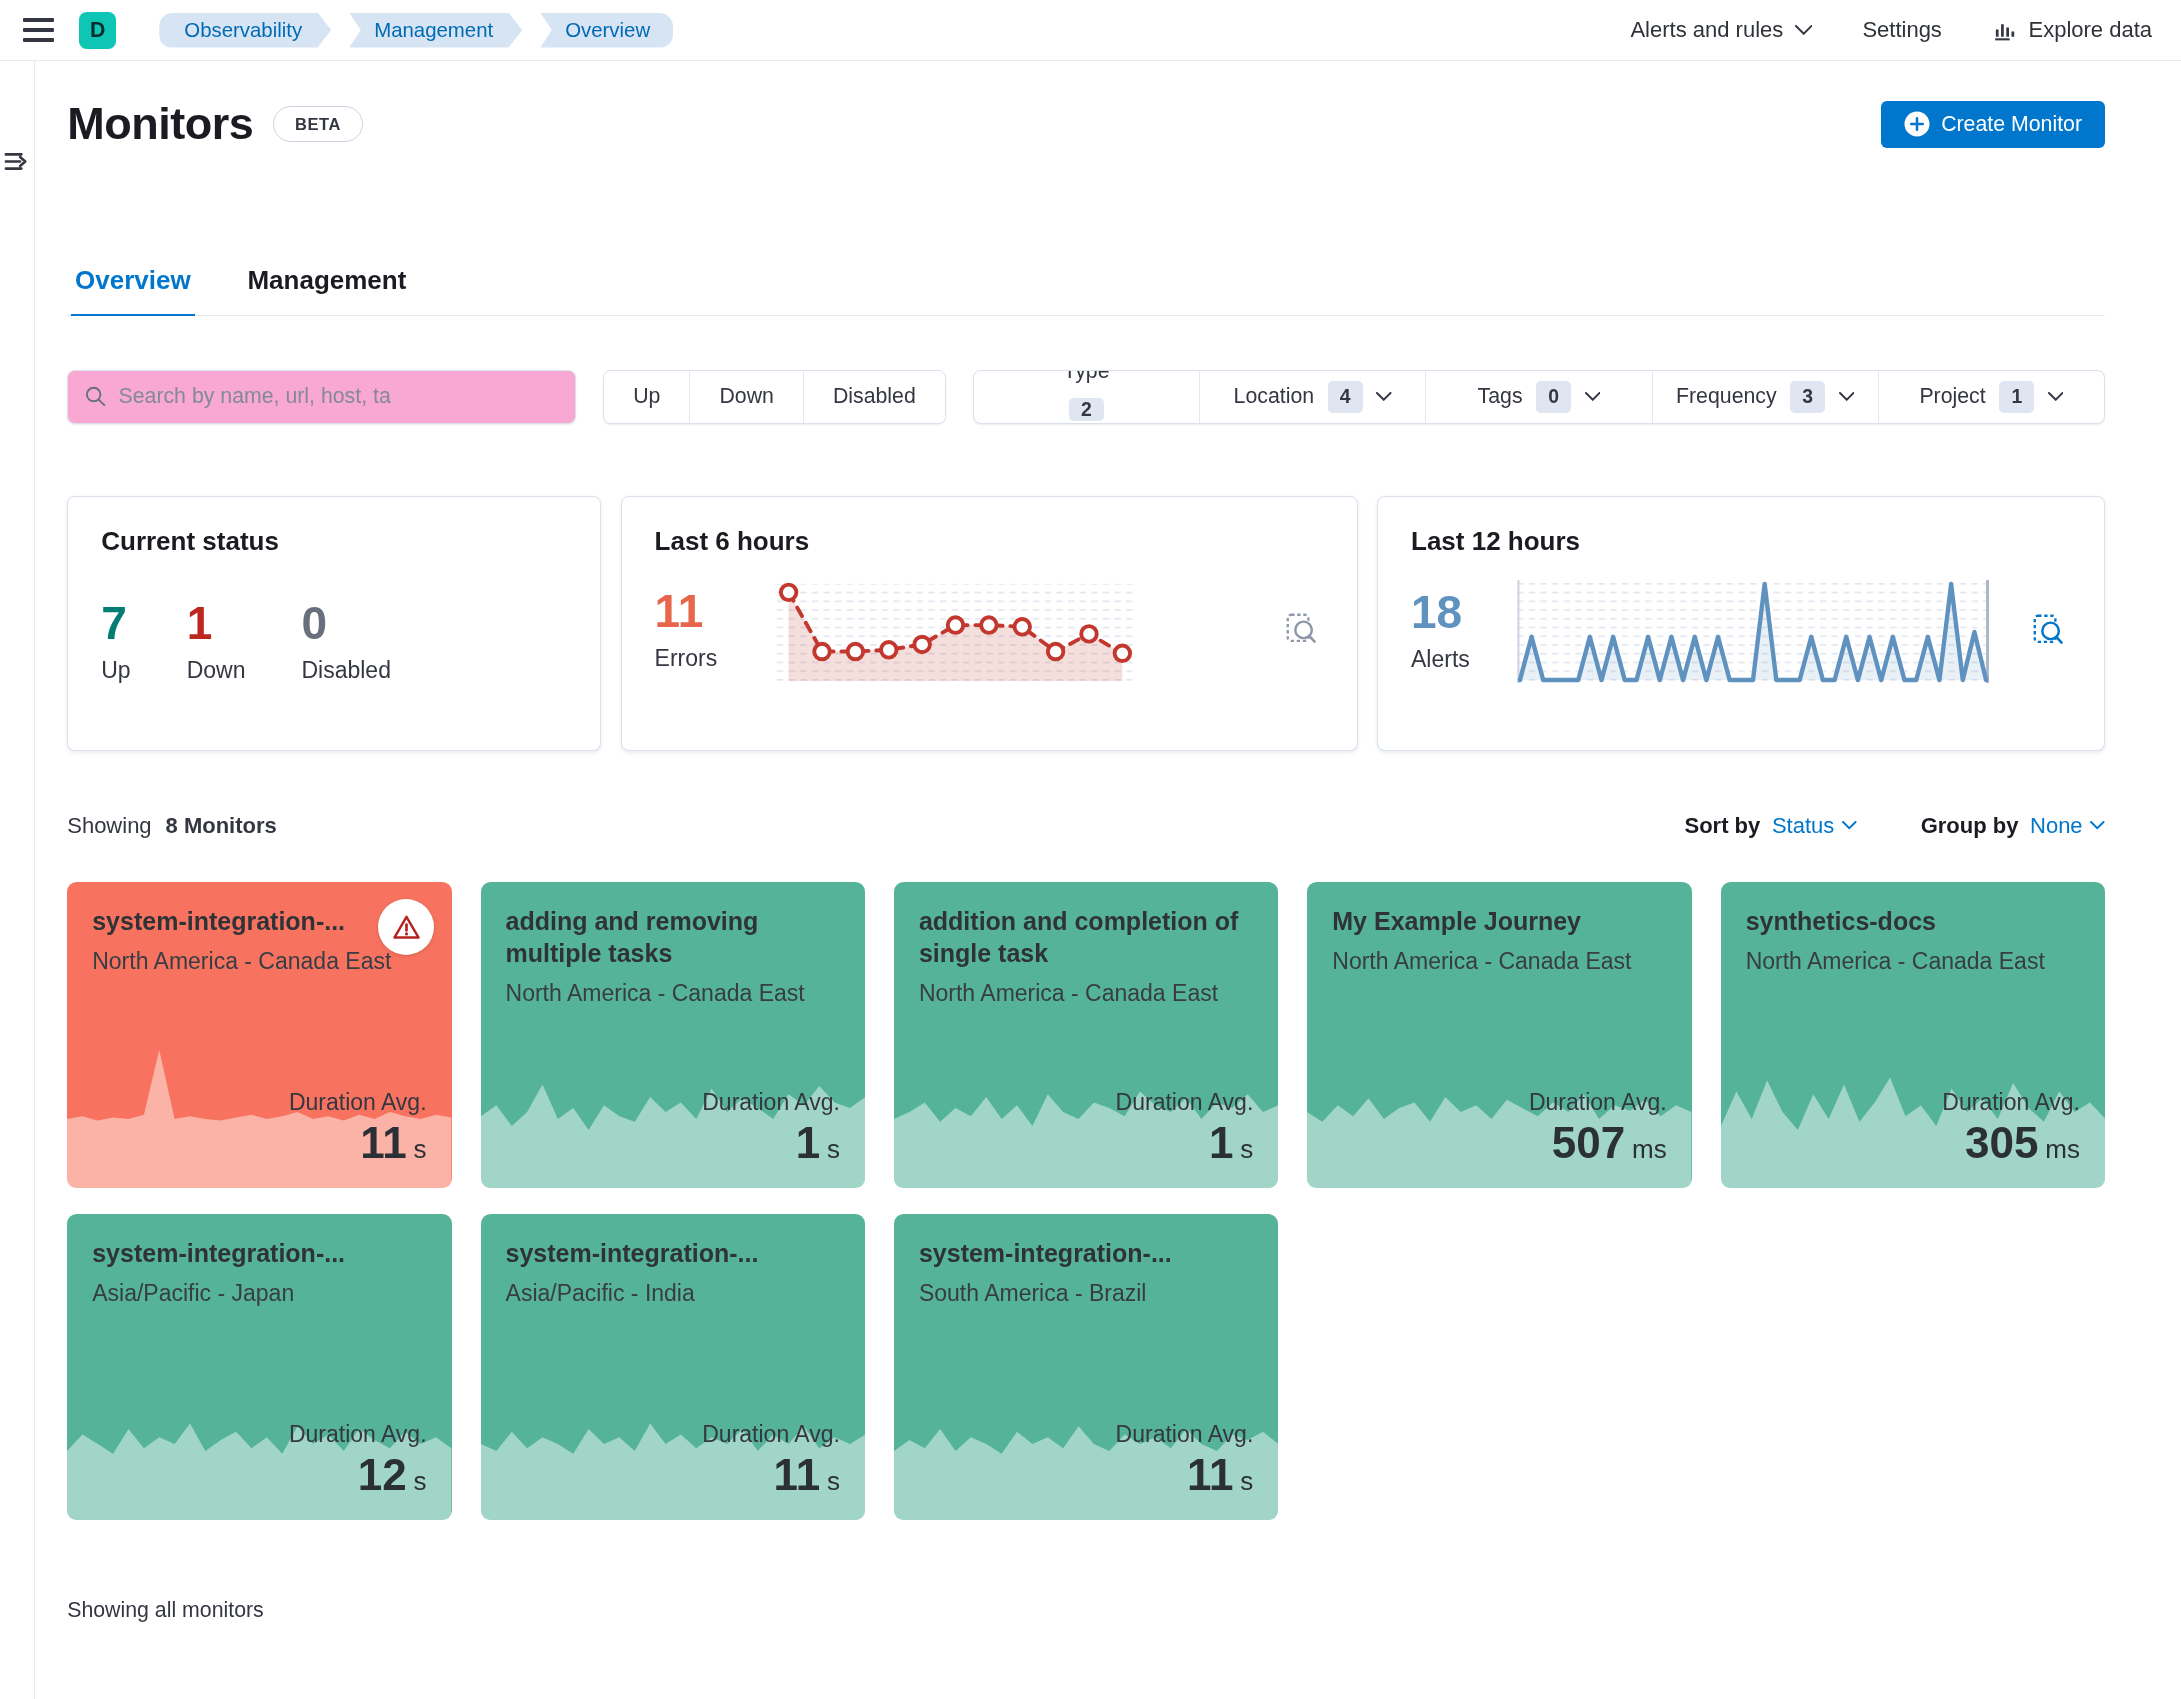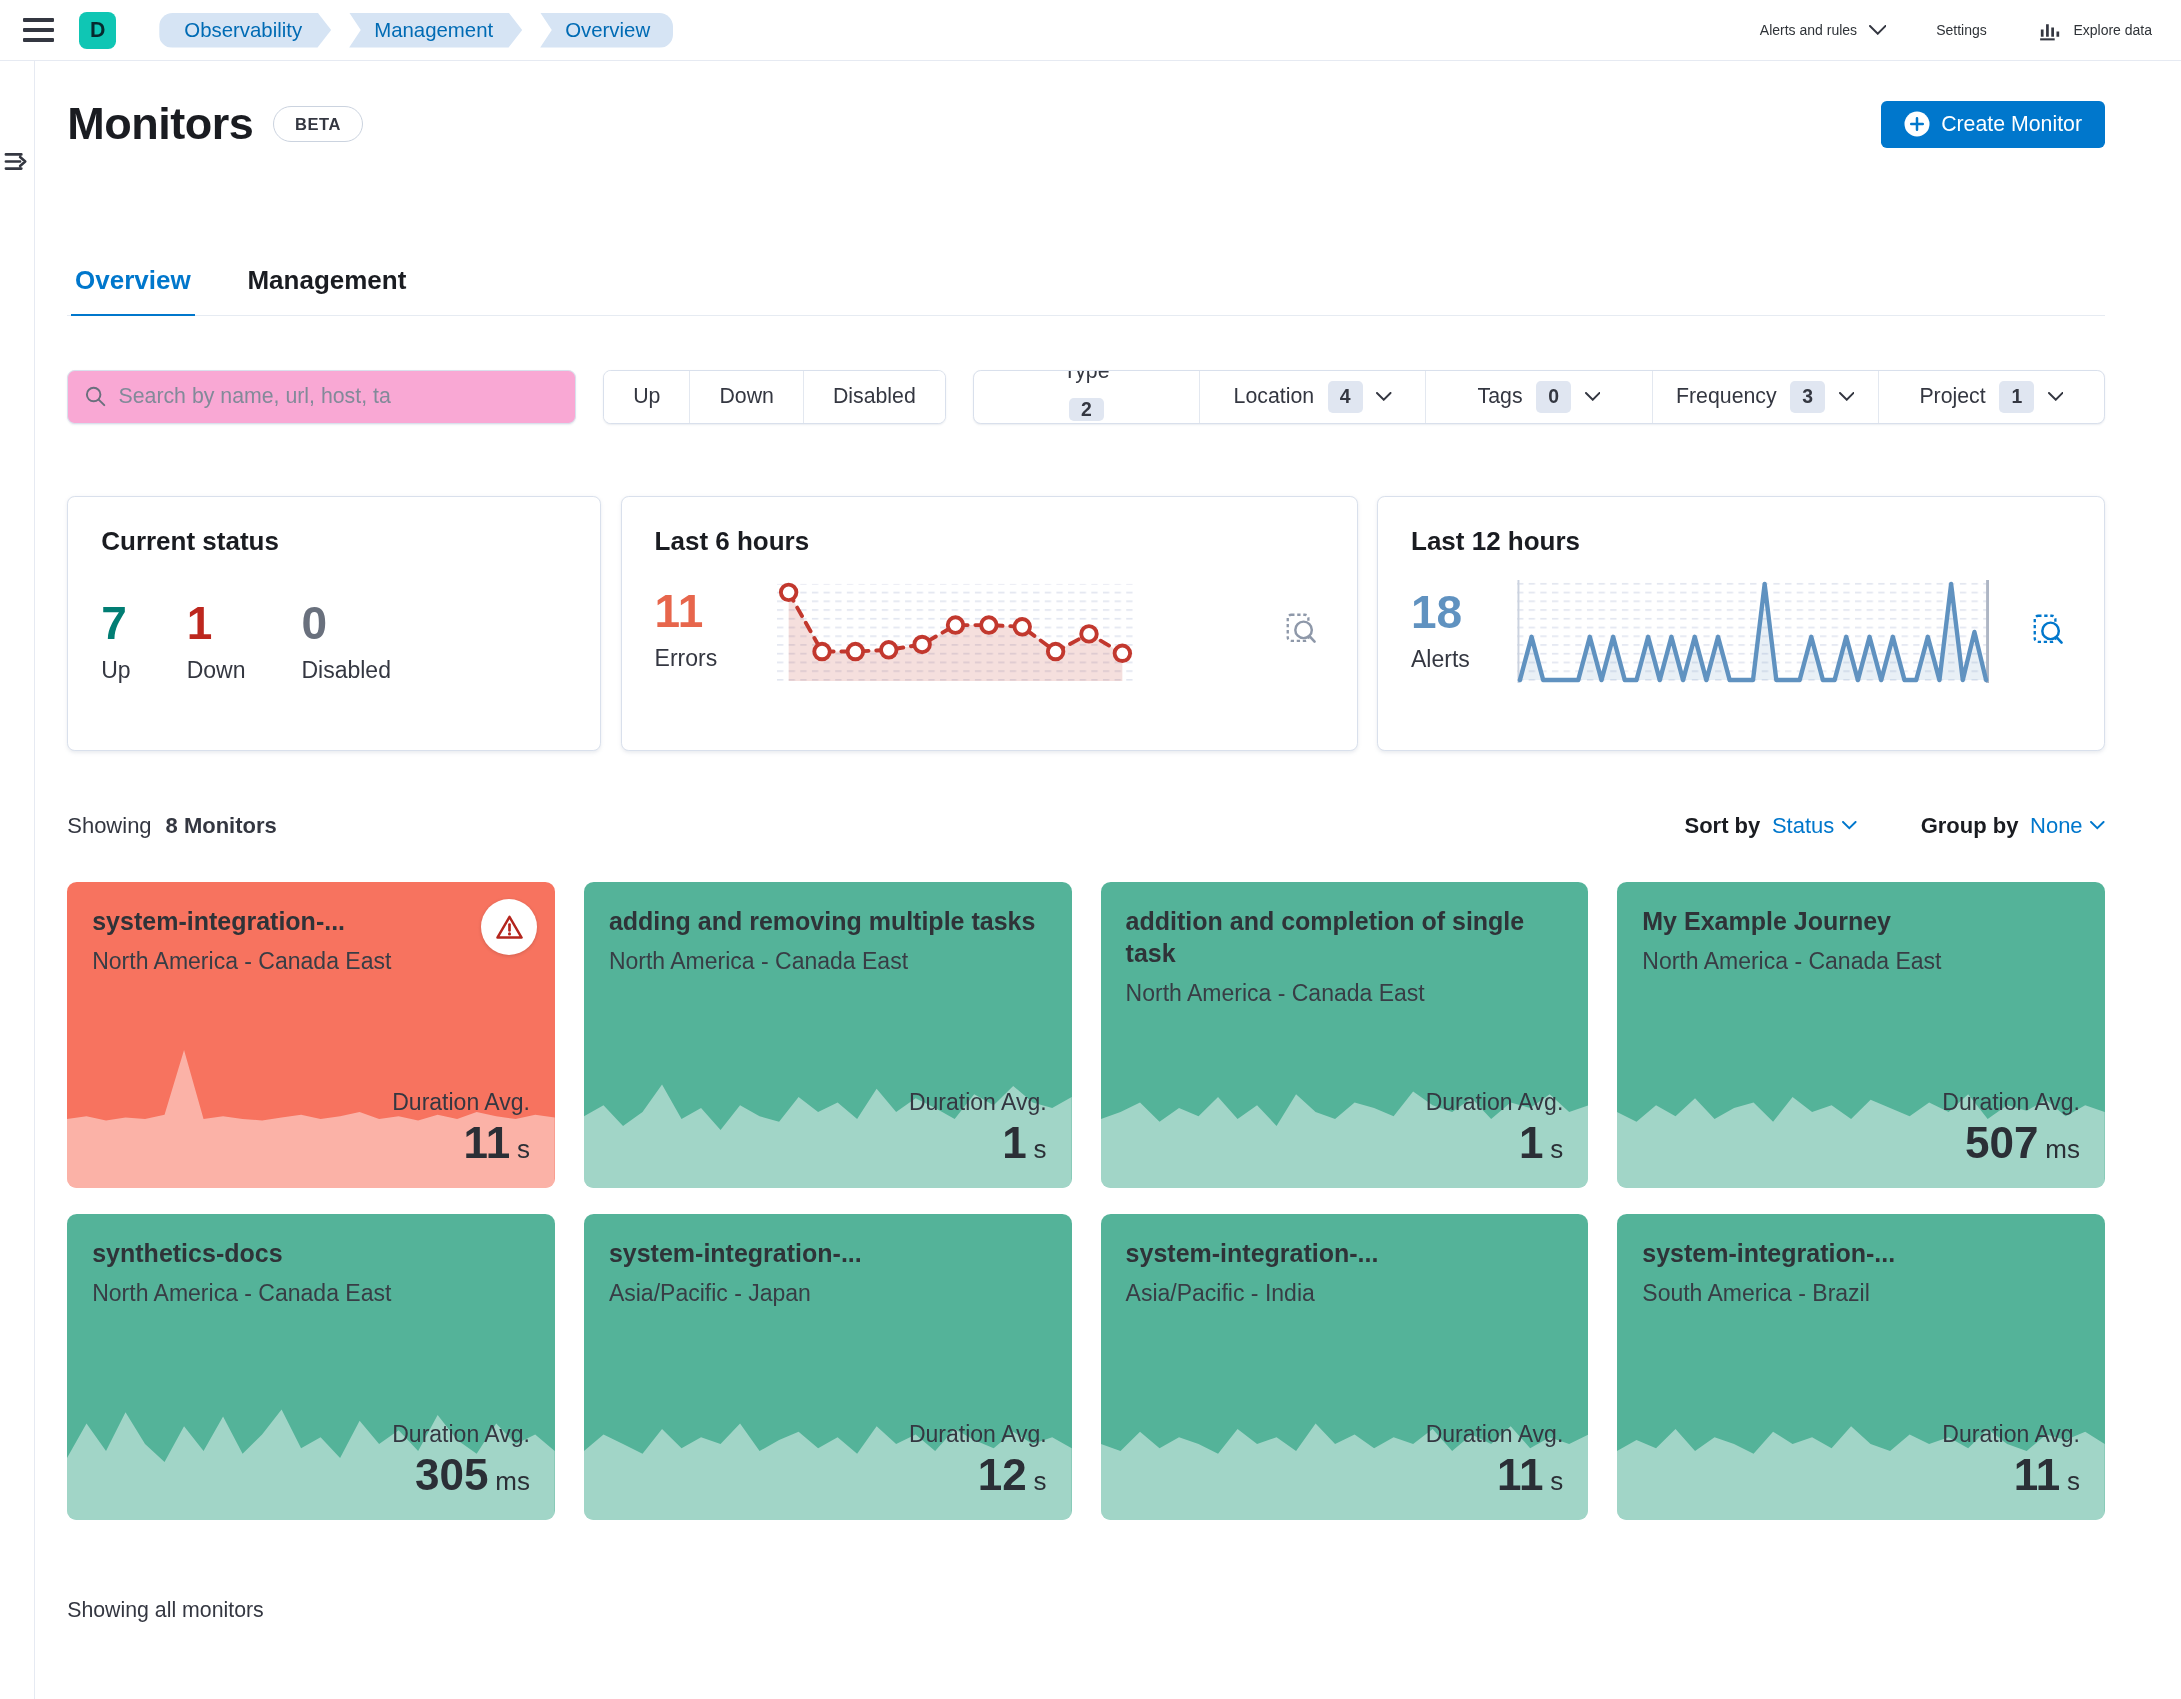--- a/index.html
+++ b/index.html
@@ -16,21 +16,21 @@
     color:#062A2E; font-size:21.3px; font-weight:700; display:flex; align-items:center; justify-content:center; }
   .breadcrumbs { display:flex; margin-left:25px; }
   .crumb { background:#D6E4F4; color:#006BB4; font-size:20.4px; font-weight:500; height:35px;
     display:flex; align-items:center; padding:0 29px 0 25px; margin-left:18px;
     clip-path:polygon(0 0, calc(100% - 13.6px) 0, 100% 50%, calc(100% - 13.6px) 100%, 0 100%, 11.6px 50%); }
   .crumb:first-child { clip-path:polygon(0 0, calc(100% - 13.6px) 0, 100% 50%, calc(100% - 13.6px) 100%, 0 100%);
     border-radius:13.6px 0 0 13.6px; }
   .crumb:last-child { clip-path:polygon(0 0, 100% 0, 100% 100%, 0 100%, 11.6px 50%);
     border-radius:0 13.6px 13.6px 0; padding-right:23px; }
   .topnav { margin-left:auto; display:flex; align-items:center; gap:50px; }
-  .topnav .nav-item { display:flex; align-items:center; gap:11.6px; font-size:14px; color:#2F3338; cursor:pointer; }
+  .topnav .nav-item { display:flex; align-items:center; gap:11.6px; font-size:22px; color:#2F3338; cursor:pointer; }
 
   
   .app { display:flex; height:1638px; }
   .rail { width:55px; border-right:1px solid #E6EAF2; padding-top:85px; display:flex; justify-content:center;
     align-items:flex-start; background:#fff; }
   .content { flex:1; padding:0 76px 0 32px; }
 
   
   .page-header { margin-top:37px; display:flex; align-items:center; }
   .page-title { font-size:45px; font-weight:700; color:#1A1C21; letter-spacing:-0.5px; }
@@ -87,21 +87,21 @@
 
   
   .list-header { margin-top:62px; display:flex; align-items:center; font-size:22px; }
   .showing b { font-weight:700; }
   .sorters { margin-left:auto; display:flex; gap:64px; }
   .sorter { display:flex; align-items:center; gap:11.6px; }
   .sorter .lbl { font-weight:700; color:#1A1C21; }
   .sorter .val { color:#0077CC; cursor:pointer; display:flex; align-items:center; gap:7.8px; }
 
   
-  .grid { margin-top:43px; display:grid; grid-template-columns:repeat(4,1fr); gap:26px 29px; }
+  .grid { margin-top:43px; display:grid; grid-template-columns:repeat(5,1fr); gap:26px 29px; }
   .mon-card { height:306px; border-radius:9.7px; position:relative; overflow:hidden; padding:23px 25px;
     cursor:pointer; }
   .mon-card.up { background:#54B399; }
   .mon-card.down { background:#F7735F; }
   .mon-title { font-size:25px; font-weight:600; color:#2F3338; line-height:1.3; padding-right:68px; position:relative; z-index:2; }
   .mon-card.up .mon-title { padding-right:0; }
   .mon-loc { font-size:23px; color:#383D45; margin-top:9.7px; line-height:1.3; position:relative; z-index:2; }
   .spark { position:absolute; left:0; right:0; bottom:0; height:138px; z-index:1; }
   .duration { position:absolute; right:25px; bottom:19.4px; text-align:right; z-index:2; }
   .duration-label { font-size:23px; color:#343741; }

